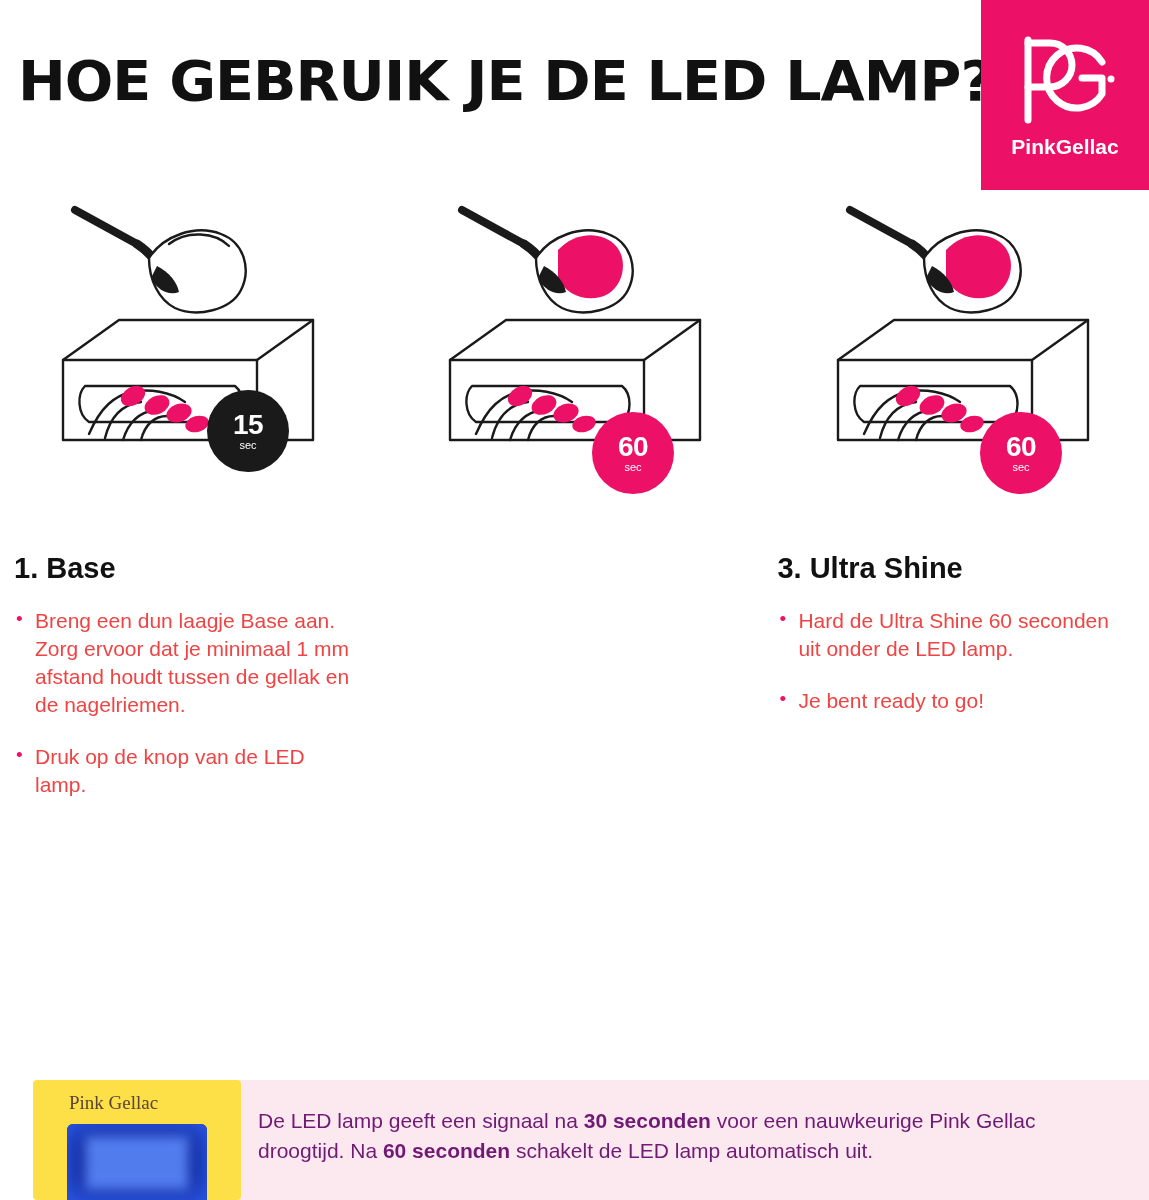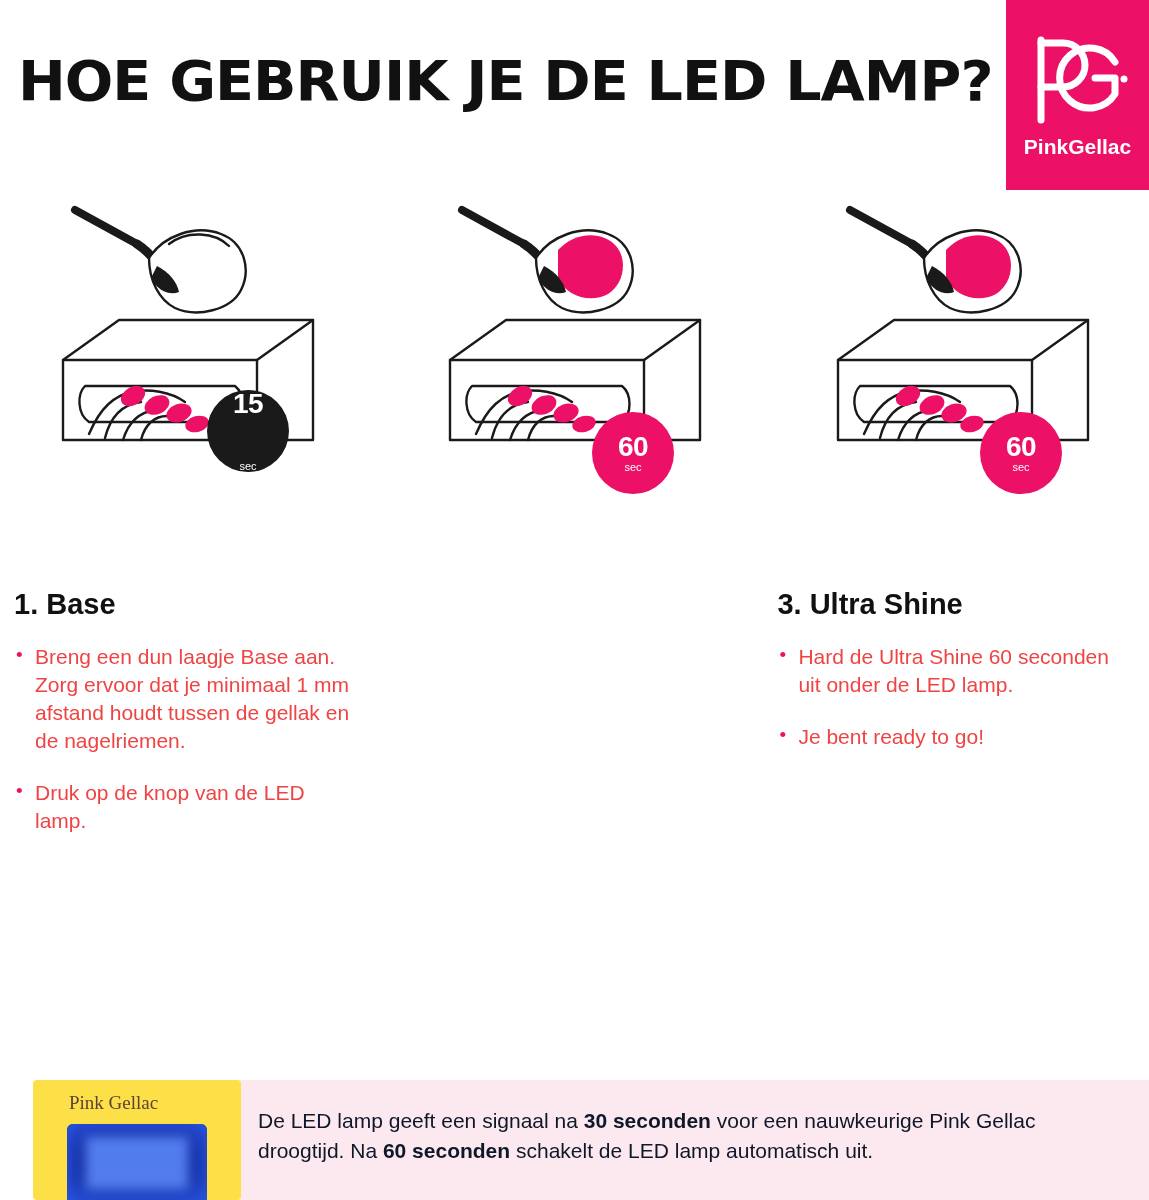--- a/index.html
+++ b/index.html
@@ -30,21 +30,21 @@
     color: #111111;
     font-family: "DejaVu Sans", sans-serif;
     text-transform: uppercase;
     transform: scaleX(1.02);
     transform-origin: left center;
   }
   .logo-box {
     position: absolute;
     right: 0;
     top: 0;
-    width: 143px;
+    width: 168px;
     height: 190px;
     background: #ec1066;
     display: flex;
     flex-direction: column;
     align-items: center;
     justify-content: center;
   }
   .logo-mark {
     position: relative;
     width: 110px;
@@ -86,27 +86,27 @@
   }
   .badge .num {
     font-size: 28px;
     font-weight: bold;
     letter-spacing: -0.5px;
   }
   .badge .sec {
     font-size: 11px;
     margin-top: 1px;
   }
-  .badge.dark { background: #1a1a1a; justify-content: space-between; }
+  .badge.dark { background: #1a1a1a; }
   .badge.pink { background: #ec1066; }
 
   
   .columns {
     position: absolute;
-    top: 588px;
+    top: 552px;
     left: 0;
     width: 1140px;
     display: flex;
   }
   .column {
     width: 355px;
     padding-right: 20px;
   }
   .column.c1 { margin-left: 14px; width: 360px;}
   .column.c2 { margin-left: 12px; width: 375px;}
@@ -157,21 +157,21 @@
     height: 120px;
     background: #fce9ef;
   }
   .footer-text {
     position: absolute;
     left: 258px;
     top: 26px;
     width: 860px;
     font-size: 21px;
     line-height: 1.45;
-    color: #0f172a;
+    color: #701a75;
   }
   .footer-text b { font-weight: bold; }
 
   .lamp-photo {
     position: absolute;
     left: 12px;
     top: 0;
     width: 208px;
     height: 120px;
     background: #fde047;

